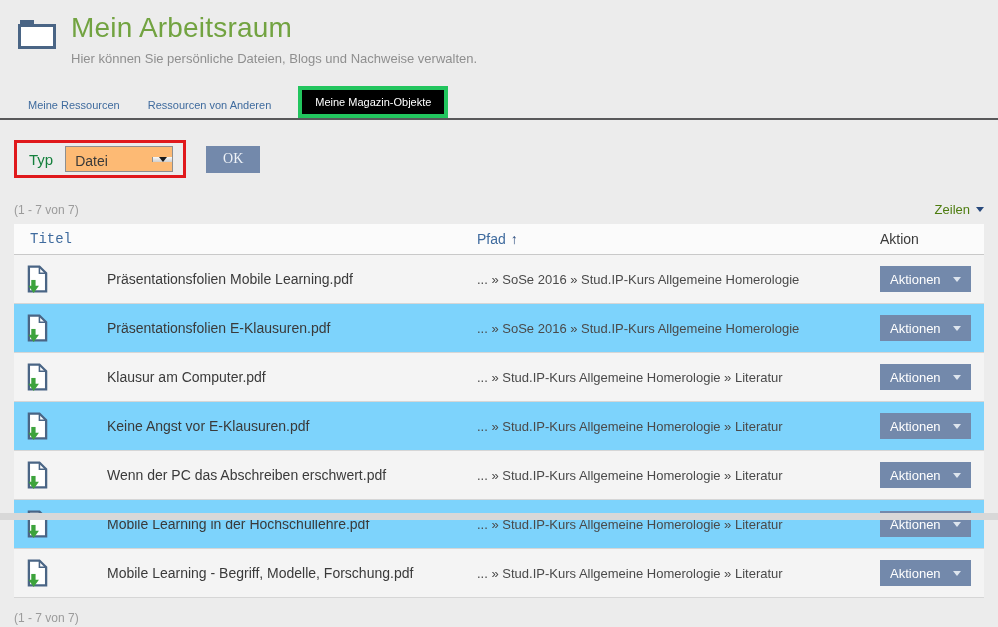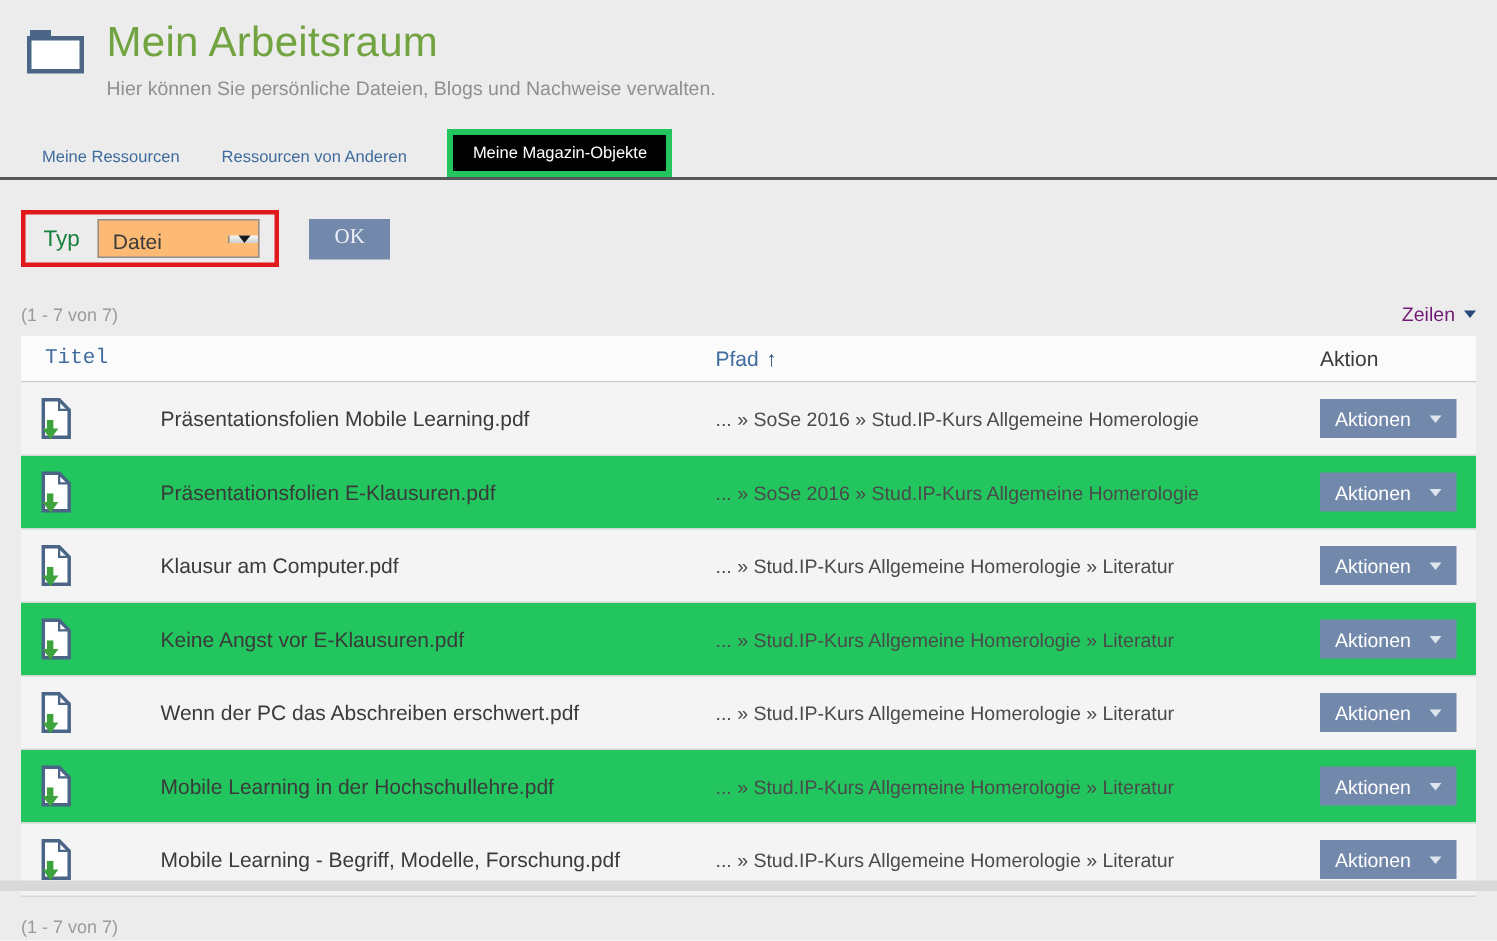--- a/index.html
+++ b/index.html
@@ -4,21 +4,21 @@
 <style>
   * { margin:0; padding:0; box-sizing:border-box; }
   html,body { width:998px; height:627px; }
   body {
     font-family:"Liberation Sans", sans-serif;
     background:#ececec;
     color:#3a3a3a;
     overflow:hidden;
     position:relative;
   }
-  .page { width:998px; height:594px; position:relative; }
+  .page { width:998px; height:520px; position:relative; }
 
   
   .header { display:flex; padding:12px 0 0 16px; }
   .folder-icon { width:42px; height:34px; margin-top:6px; flex:0 0 auto; }
   .header-text { margin-left:13px; }
   .page-title { color:#72a341; font-size:28px; font-weight:400; letter-spacing:0.2px; }
   .page-subtitle { color:#8f8f8f; font-size:13px; margin-top:7px; }
 
   
   .tabbar {
@@ -78,21 +78,21 @@
     font-family:Liberation Serif, serif;
     cursor:pointer;
   }
 
   
   .pagerow {
     display:flex; justify-content:space-between; align-items:center;
     margin:24px 14px 7px 14px;
   }
   .pagecount { font-size:12px; color:#9b9b9b; }
-  .zeilen { font-size:13px; color:#701a75; cursor:pointer; display:flex; align-items:center; }
+  .zeilen { font-size:13px; color:#4d7c0f; cursor:pointer; display:flex; align-items:center; }
   .zeilen .tri { width:0; height:0; margin-left:6px; border-left:4px solid transparent;
     border-right:4px solid transparent; border-top:5px solid #28497c; }
 
   
   .table { margin:0 14px; background:#ffffff; }
   .thead {
     display:flex; align-items:center;
     height:31px;
     background:#fbfbfb;
     border-bottom:1px solid #c9c9c9;
@@ -102,21 +102,21 @@
   .col-path   { width:393px; }
   .col-action { flex:1; padding-left:10px; }
   .th-blue { color:#3f6b9e; }
   .th-dark { color:#3a3a3a; }
   .sort-arrow { color:#28497c; font-weight:bold; font-size:14px; margin-left:5px; }
 
   .trow {
     display:flex; align-items:center;
     height:49px;
     border-bottom:1px solid #d6d6d6;
-    background:#22c55e;
+    background:#7dd3fc;
   }
   .trow:nth-of-type(even) { background:#f4f4f4; }
   .cell-title { width:463px; padding-left:12px; display:flex; align-items:center; }
   .file-icon { width:23px; height:30px; flex:0 0 auto; margin-right:18px; }
   .file-title { font-size:14px; color:#3a3a3a;margin-left:40px; }
   .cell-path { width:393px; font-size:13px; color:#4a4a4a; }
   .cell-action { flex:1; padding-left:10px; }
   .aktionen-button {
     background:#7389ab;
     border:none;

